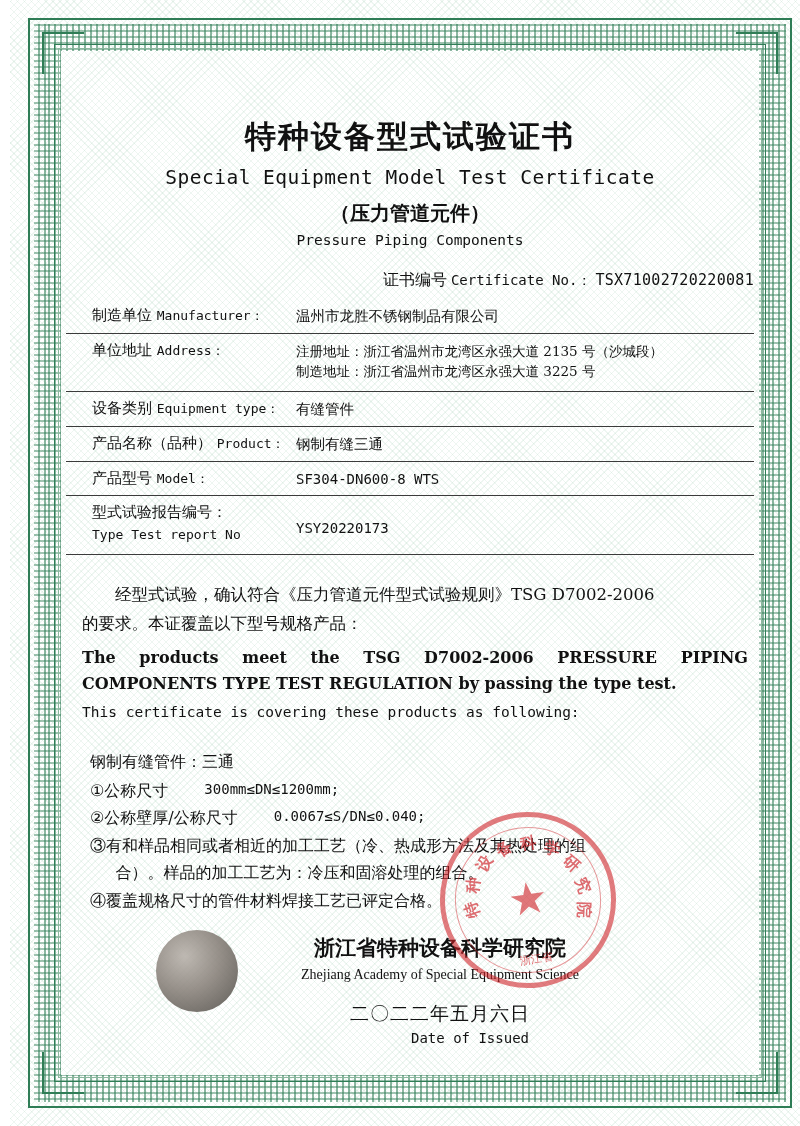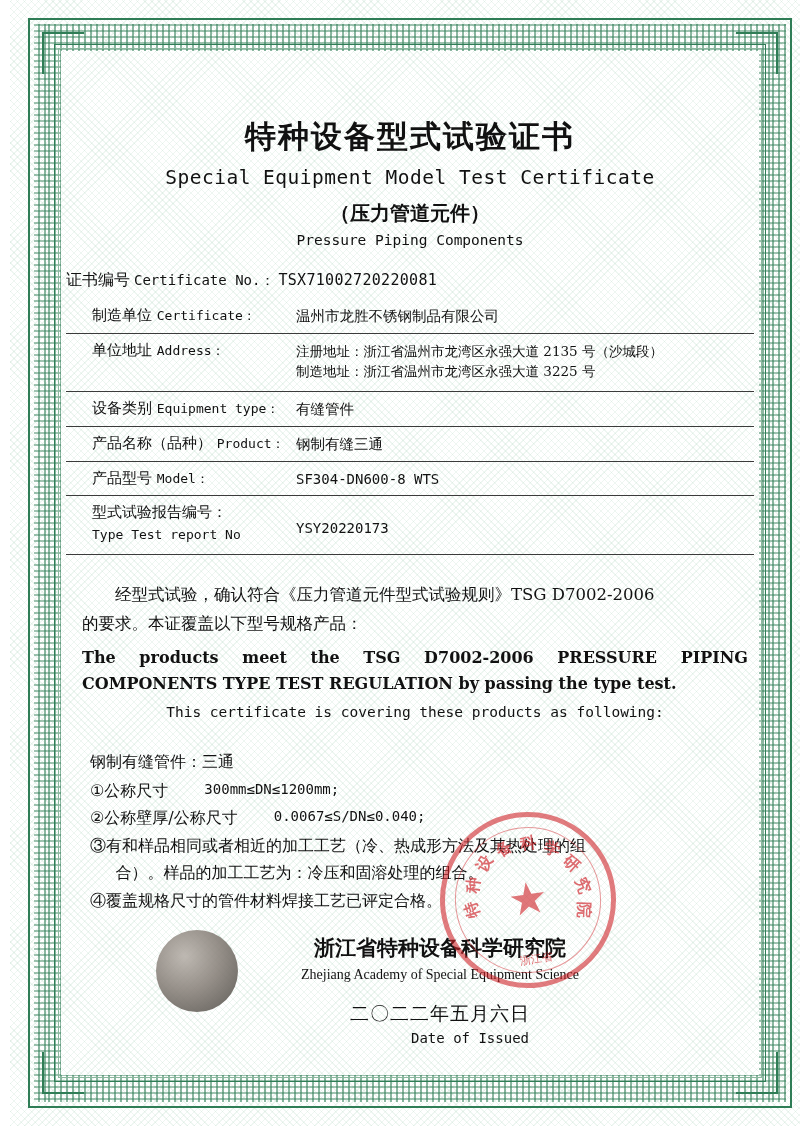--- a/index.html
+++ b/index.html
@@ -113,22 +113,22 @@
     text-align: center;
     font-family: "DejaVu Sans Mono", monospace;
     font-size: 14.5px;
     color: #111;
     margin-top: 5px;
   }
 
   
   .certno-row {
     margin-top: 22px;
-    text-align: left;
-    padding-right: 10px;
+    text-align: right;
+    padding-right: 0;
     white-space: nowrap;
   }
   .certno-cn {
     font-family: "DejaVu Serif", serif;
     font-size: 16px;
     color: #111;
   }
   .certno-en {
     font-family: "DejaVu Sans Mono", monospace;
     font-size: 14px;
@@ -213,21 +213,20 @@
     color: #111;
     text-align: justify;
     margin-top: 6px;
   }
   .p-en-mono {
     font-family: "DejaVu Sans Mono", monospace;
     font-size: 14.5px;
     line-height: 1.6;
     color: #111;
     margin-top: 4px;
-    text-align: center;
   }
 
   
   .spec-block {
     margin-top: 24px;
     padding-left: 24px;
     padding-right: 8px;
   }
   .spec-head {
     font-family: "DejaVu Serif", serif;
@@ -406,21 +405,21 @@
       <span class="certno-cn">证书编号</span>
       <span class="certno-en">Certificate No.：</span>
       <span class="certno-val">TSX71002720220081</span>
     </div>
 
     <div class="fields">
 
       <div class="frow">
         <div class="flabel">
           <span>制造单位</span>
-          <span class="en">Certificate：</span>
+          <span class="en">Manufacturer：</span>
         </div>
         <div class="fvalue">温州市龙胜不锈钢制品有限公司</div>
       </div>
 
       <div class="frow tall">
         <div class="flabel">
           <span>单位地址</span>
           <span class="en">Address：</span>
         </div>
         <div class="fvalue">

